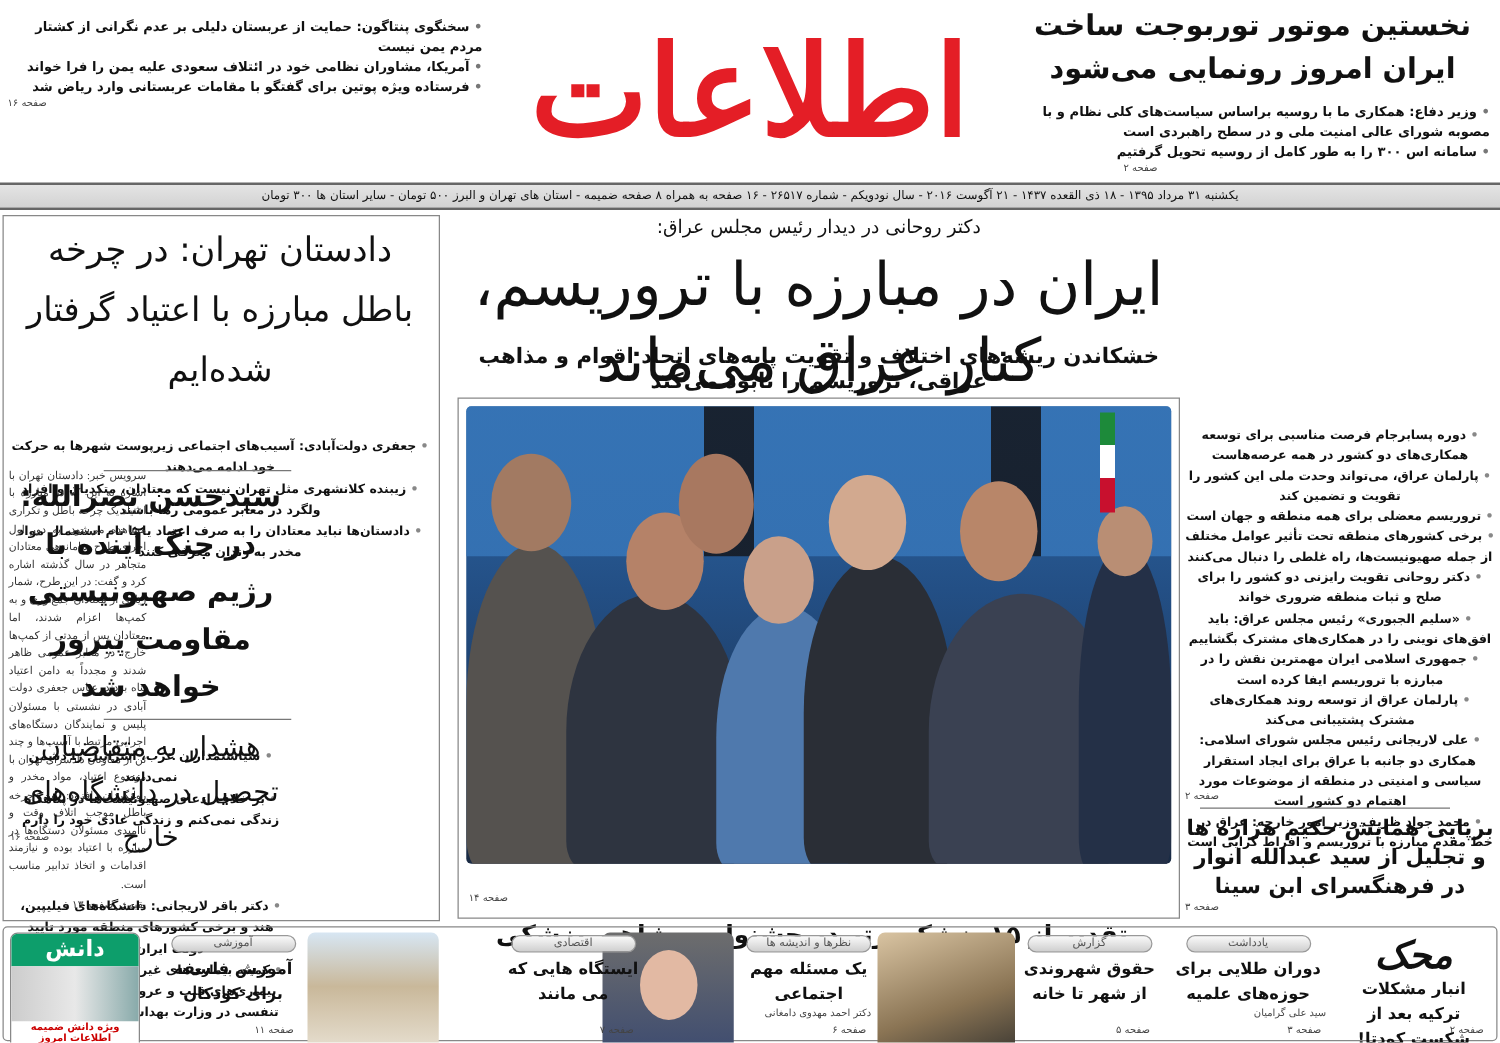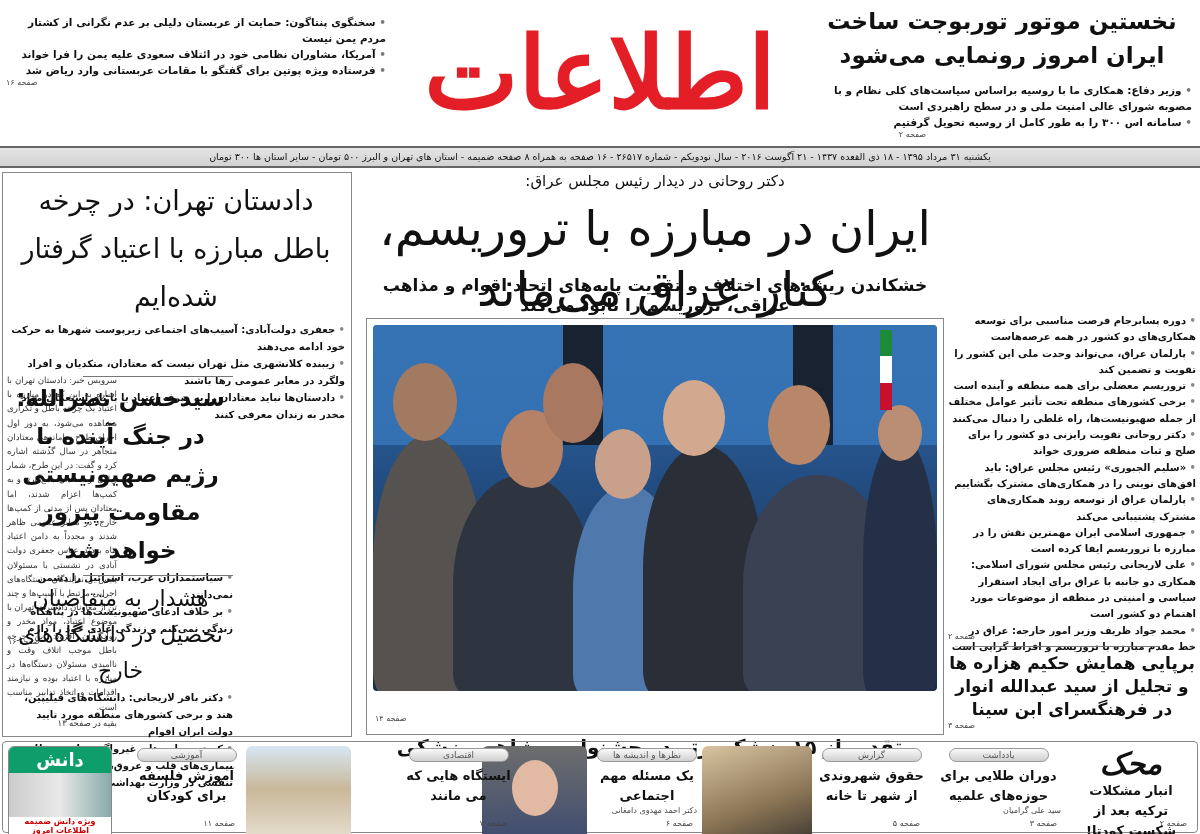--- a/index.html
+++ b/index.html
@@ -18,21 +18,21 @@
 
   .logo { left: 390px; top: 0; width: 420px; height: 145px; display: flex; align-items: center; justify-content: center; }
   .logo span { color: #e41e26; font-family: "DejaVu Serif", serif; font-size: 100px; font-weight: bold; line-height: 1; letter-spacing: -4px; }
 
   .dateline { left: 0; top: 146px; width: 1200px; height: 22px; background: linear-gradient(#e4e4e4, #d2d2d2); border-top: 2px solid #666; border-bottom: 2px solid #666; font-size: 9.5px; text-align: center; line-height: 18px; }
 
   
   .left-box { left: 2px; top: 172px; width: 350px; height: 565px; border: 1px solid #888; padding-left: 32px; }
   .left-story-1 { position: absolute; right: 6px; top: 4px; width: 338px; text-align: center; }
   .left-story-1 h2 { font-size: 27px; font-weight: normal; line-height: 48px; }
-  .bul { list-style: none; text-align: right; }
+  .bul { list-style: none; text-align: center; margin-top: 28px; }
   .bul li { font-size: 10px; font-weight: bold; line-height: 17px; }
   .bul li::before { content: "• "; color: #888; }
 
   .left-story-2 { position: absolute; right: 118px; top: 206px; width: 225px; text-align: center; }
   .left-story-2 h2 { font-size: 23px; font-weight: bold; line-height: 38px; }
   .left-story-3 { position: absolute; right: 118px; top: 408px; width: 225px; text-align: center; }
   .left-story-3 h2 { font-size: 22px; font-weight: normal; line-height: 36px; }
   .sep { position: absolute; height: 1px; background: #777; }
 
   .body-col { position: absolute; left: 4px; top: 200px; width: 110px; font-family: Liberation Serif, serif; font-size: 8.6px; line-height: 14.2px; color: #333; text-align: justify; }
@@ -152,26 +152,26 @@
     <div class="head" style="left:505px;top:80px;width:44px;height:56px;background:#b98e74;"></div>
     <div style="position:absolute;left:507px;top:5px;width:12px;height:80px;background:linear-gradient(#1d8a3a 33%,#fff 33% 66%,#c8102e 66%);"></div>
   </div>
   <div class="photo-caption">تقدیر از ۱۵ پزشک برتر در جشنواره مشاهیر پزشکی</div>
   <div class="page-ref photo-caption-ref">صفحه ۱۴</div>
 </div>
 
 <ul class="abs bul right-bullets">
   <li>دوره پسابرجام فرصت مناسبی برای توسعه همکاری‌های دو کشور در همه عرصه‌هاست</li>
   <li>پارلمان عراق، می‌تواند وحدت ملی این کشور را تقویت و تضمین کند</li>
-  <li>تروریسم معضلی برای همه منطقه و آینده است</li>
+  <li>تروریسم معضلی برای همه منطقه و جهان است</li>
   <li>برخی کشورهای منطقه تحت تأثیر عوامل مختلف از جمله صهیونیست‌ها، راه غلطی را دنبال می‌کنند</li>
   <li>دکتر روحانی تقویت رایزنی دو کشور را برای صلح و ثبات منطقه ضروری خواند</li>
   <li>«سلیم الجبوری» رئیس مجلس عراق: باید افق‌های نوینی را در همکاری‌های مشترک بگشاییم</li>
+  <li>جمهوری اسلامی ایران مهمترین نقش را در مبارزه با تروریسم ایفا کرده است</li>
   <li>پارلمان عراق از توسعه روند همکاری‌های مشترک پشتیبانی می‌کند</li>
-  <li>جمهوری اسلامی ایران مهمترین نقش را در مبارزه با تروریسم ایفا کرده است</li>
   <li>علی لاریجانی رئیس مجلس شورای اسلامی: همکاری دو جانبه با عراق برای ایجاد استقرار سیاسی و امنیتی در منطقه از موضوعات مورد اهتمام دو کشور است</li>
   <li>محمد جواد ظریف وزیر امور خارجه: عراق در خط مقدم مبارزه با تروریسم و افراط گرایی است</li>
 </ul>
 <div class="abs page-ref" style="left:948px;top:632px;">صفحه ۲</div>
 <div class="abs sep" style="left:960px;top:646px;width:200px;"></div>
 <div class="abs right-story">
   <h2>برپایی همایش حکیم هزاره ها و تجلیل از سید عبدالله انوار در فرهنگسرای ابن سینا</h2>
   <div class="page-ref">صفحه ۳</div>
 </div>
 

